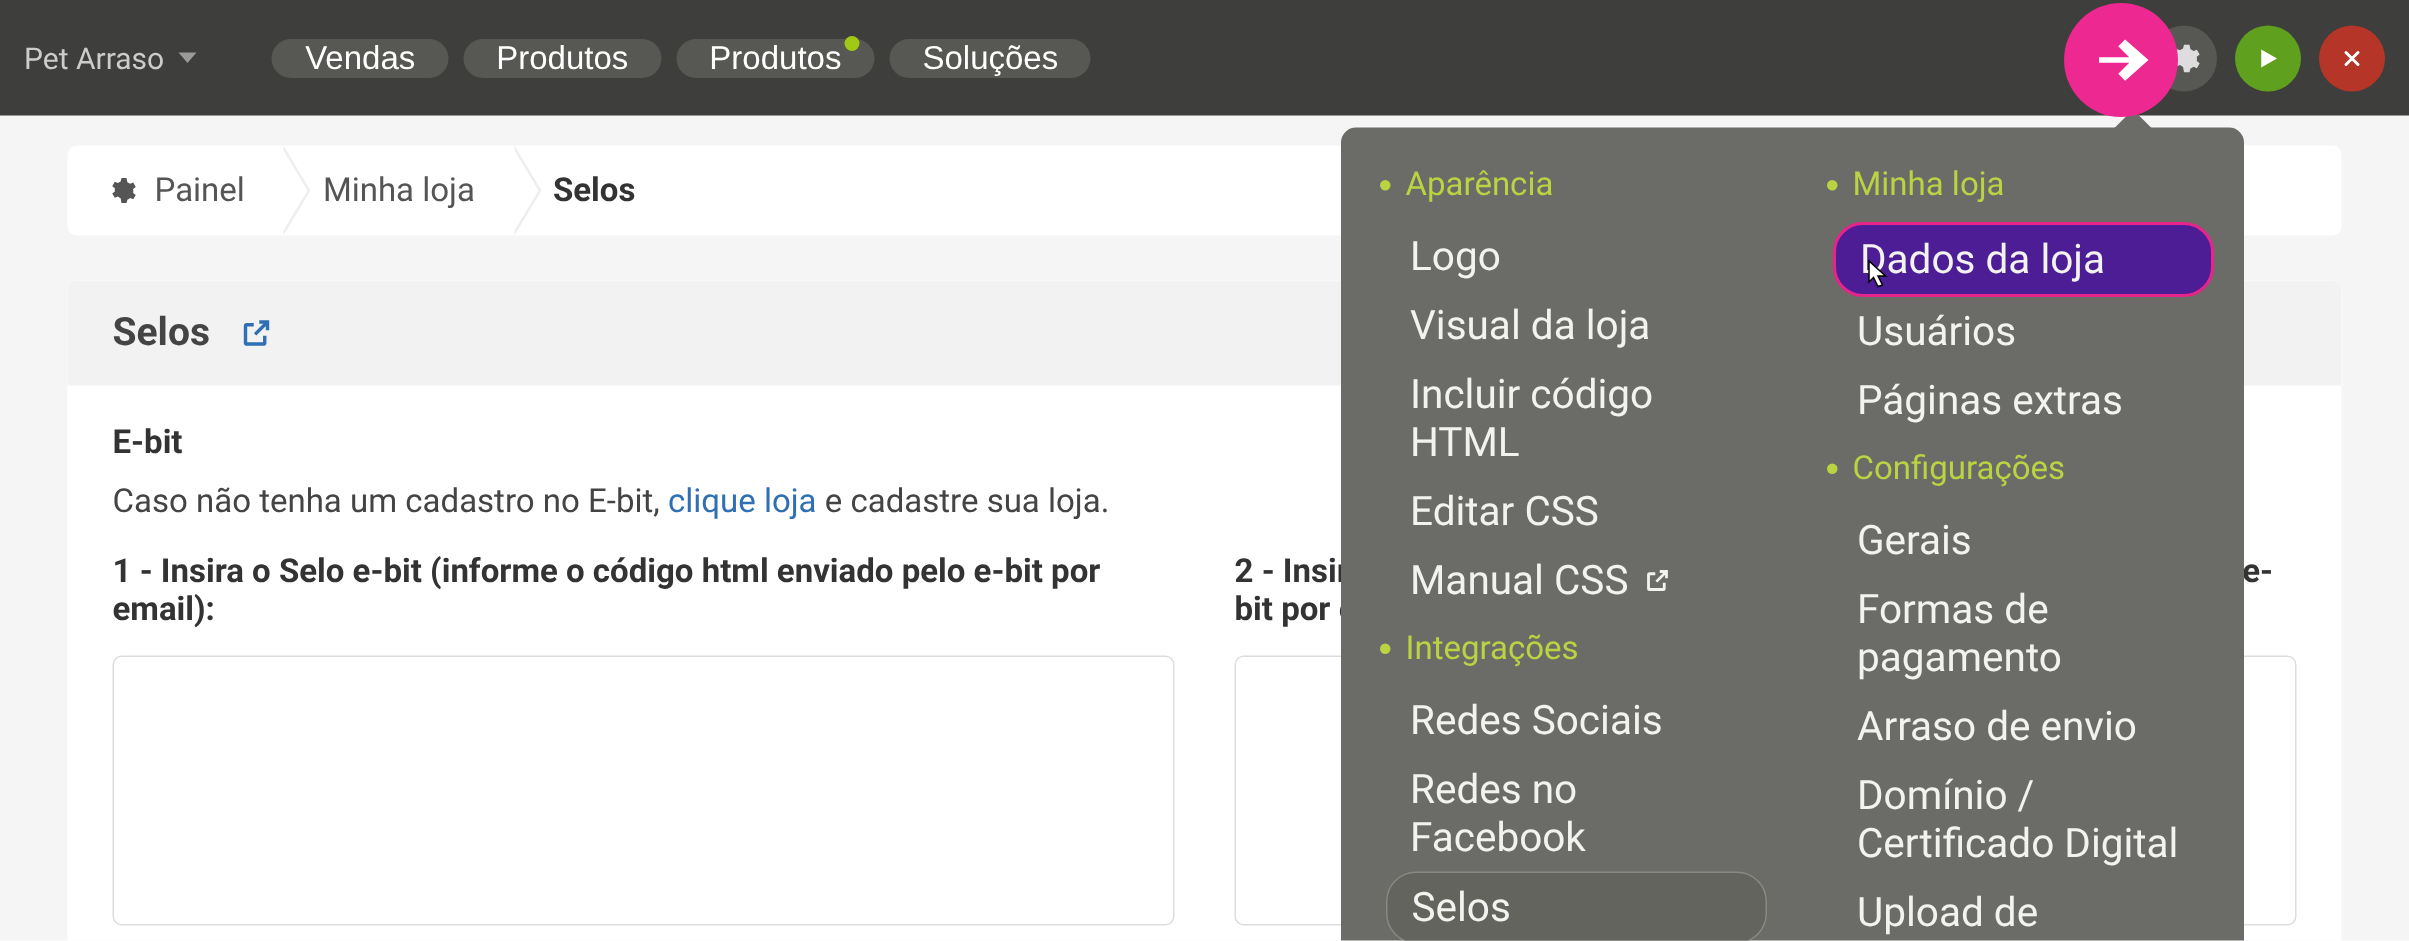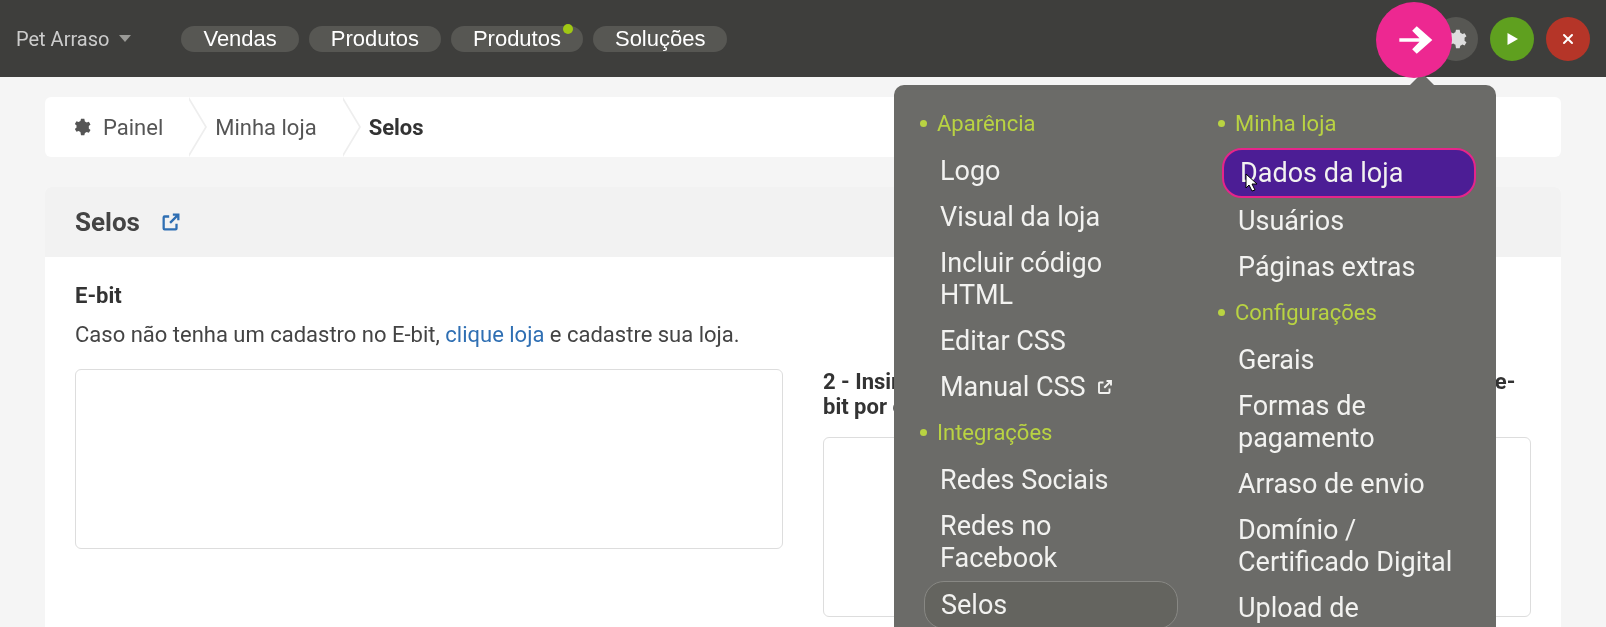--- a/index.html
+++ b/index.html
@@ -328,20 +328,21 @@
           </svg>
       </span>
     </div>
     <div class="panel-body">
       <h3>E-bit</h3>
       <p>
         <span>Caso não tenha um cadastro no E-bit, </span><a href="#">clique loja</a><span> e cadastre sua loja.</span>
       </p>
       <div class="cols">
         <div class="col">
+          <label>1 - Insira o Selo e-bit (informe o código html enviado pelo e-bit por email):</label>
           <textarea style=""></textarea>
         </div>
         <div class="col">
           <label>2 - Insira o banner de pesquisa (informe o código html enviado pelo e-bit por email):</label>
           <textarea style=""></textarea>
         </div>
       </div>
     </div>
   </div>
 </div>

